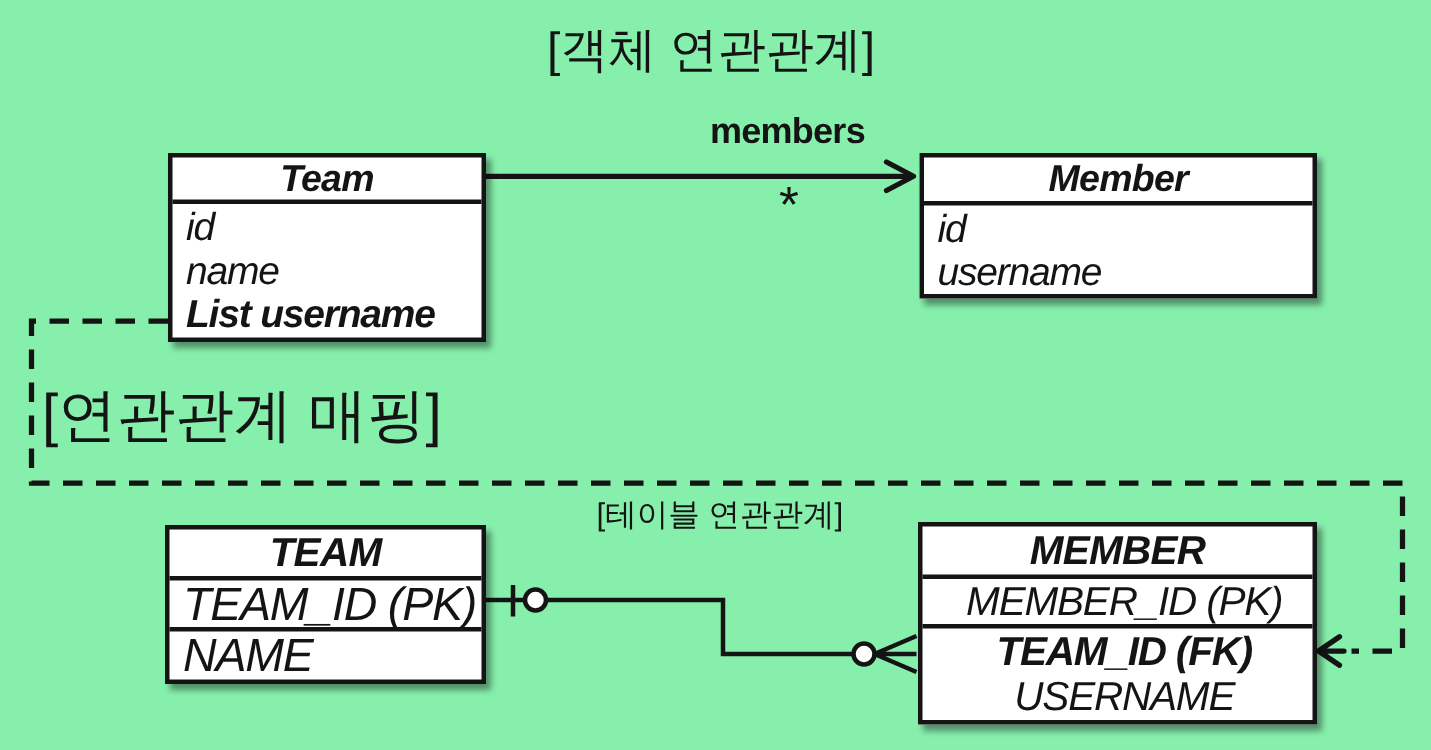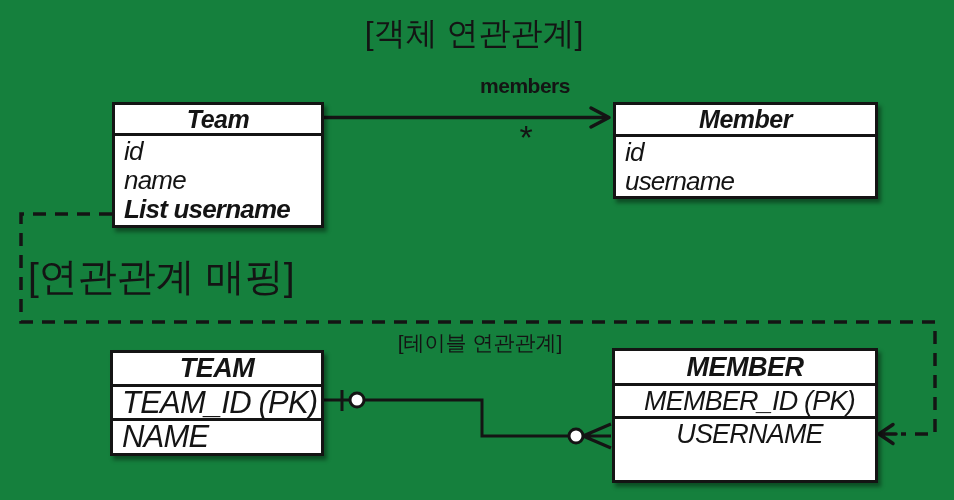--- a/index.html
+++ b/index.html
@@ -1,24 +1,24 @@
 <!DOCTYPE html>
 <html><head>
 <meta charset="utf-8">
 <style>
   html,body{margin:0;padding:0;background:#ffffff;}
   .canvas{
-    position:relative;width:954px;height:500px;background:#15803d;
+    position:relative;width:954px;height:500px;background:#86efac;
     font-family:"Liberation Sans","DejaVu Sans",sans-serif;color:#141414;
     overflow:hidden;
   }
   svg.connectors{position:absolute;left:0;top:0;width:954px;height:500px;}
   .label{position:absolute;white-space:nowrap;color:#141414;}
   #title-object{left:334px;top:12px;width:280px;text-align:center;font-size:32px;}
-  #label-members{left:433px;top:74px;width:184px;text-align:center;font-size:21px;font-weight:bold;letter-spacing:-0.5px;}
+  #label-members{left:433px;top:74px;width:184px;text-align:center;font-size:24px;font-weight:bold;letter-spacing:-0.5px;}
   #label-mult{left:506px;top:118px;width:40px;text-align:center;font-size:34px;}
   #title-mapping{left:28px;top:250px;font-size:39px;}
   #title-table{left:350px;top:329px;width:260px;text-align:center;font-size:21px;}
   .uml-box{
     position:absolute;background:#ffffff;border:3px solid #141414;
     box-sizing:border-box;box-shadow:3px 4px 4px rgba(0,0,0,0.40);font-style:italic;
   }
   .uml-header{
     border-bottom:3px solid #141414;text-align:center;font-weight:bold;
     letter-spacing:-0.5px;overflow:hidden;
@@ -84,16 +84,17 @@
 
   <div class="uml-box" id="team-table">
     <div class="uml-header">TEAM</div>
     <div class="uml-row sep">TEAM_ID (PK)</div>
     <div class="uml-row">NAME</div>
   </div>
 
   <div class="uml-box" id="member-table">
     <div class="uml-header">MEMBER</div>
     <div class="uml-row sep">MEMBER_ID (PK)</div>
+    <div class="uml-row bold">TEAM_ID (FK)</div>
     <div class="uml-row">USERNAME</div>
   </div>
 
 </div>
 
 </body></html>

